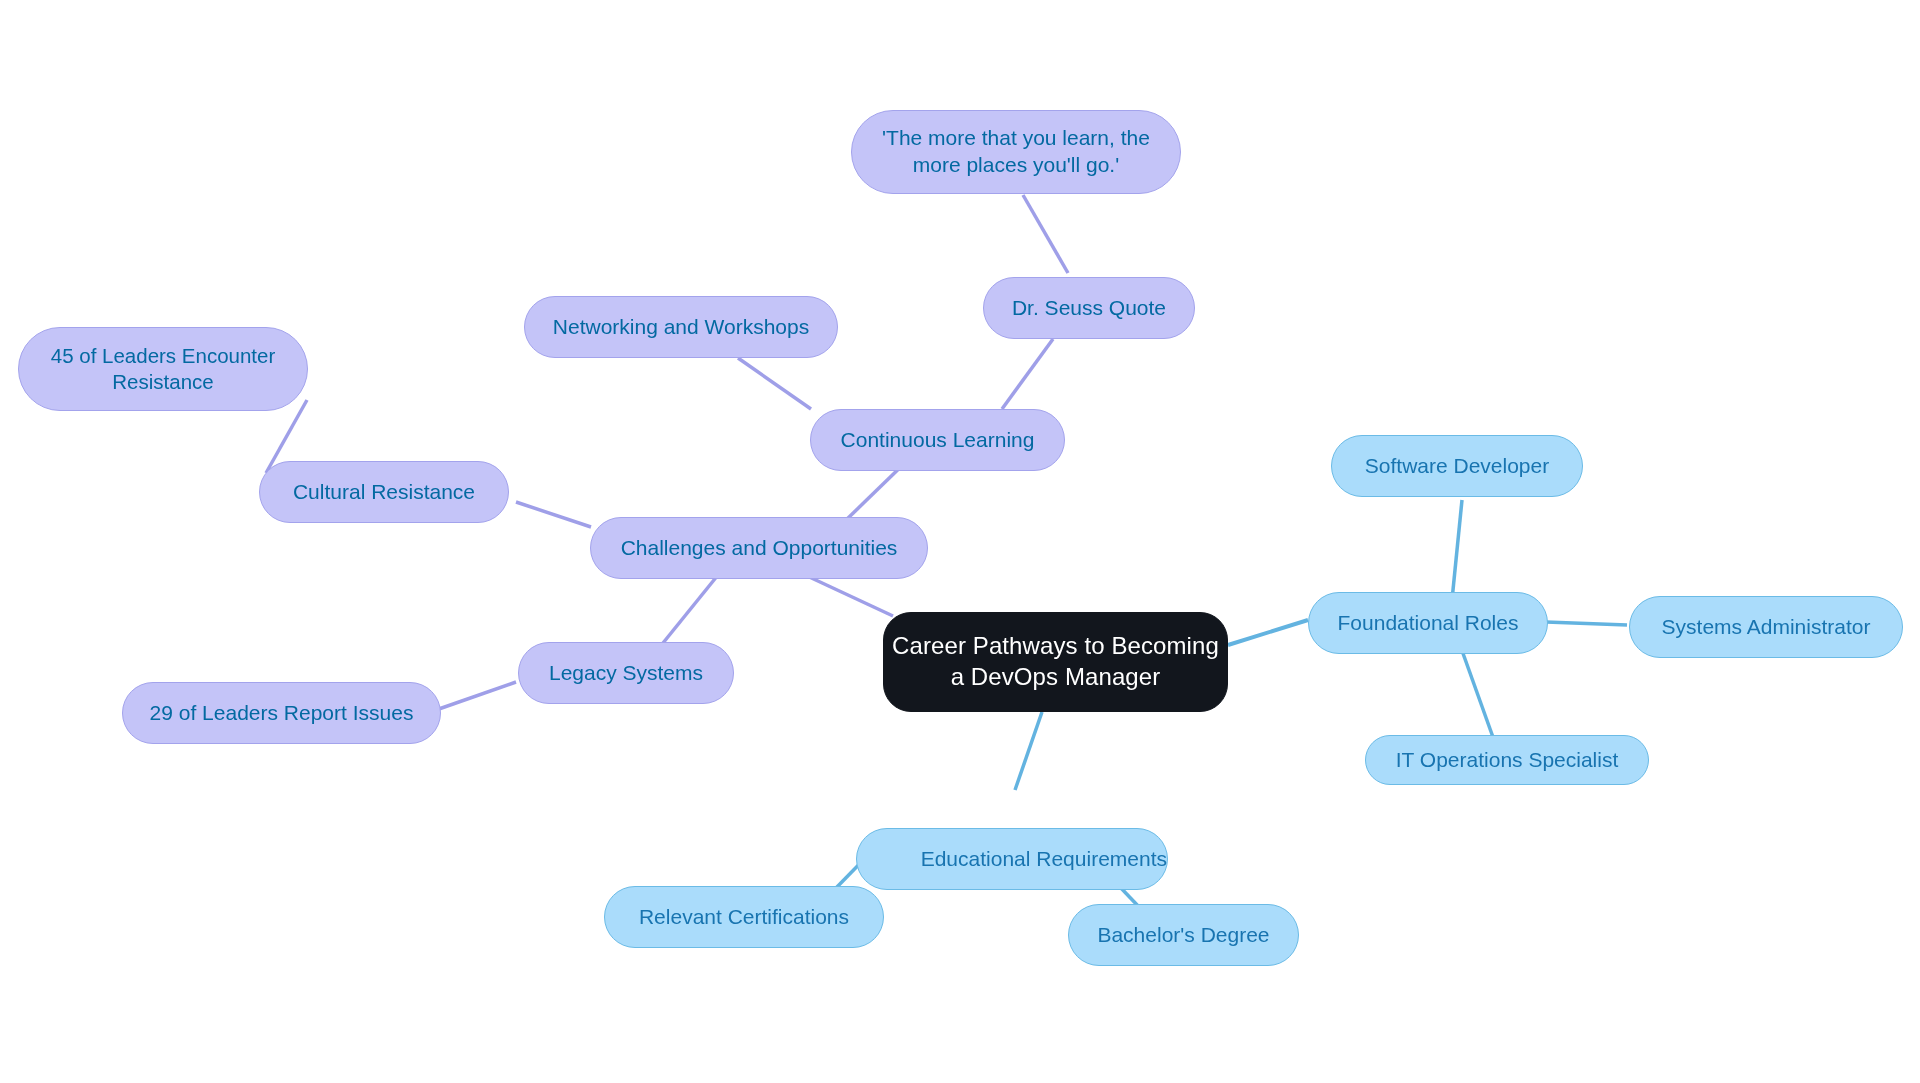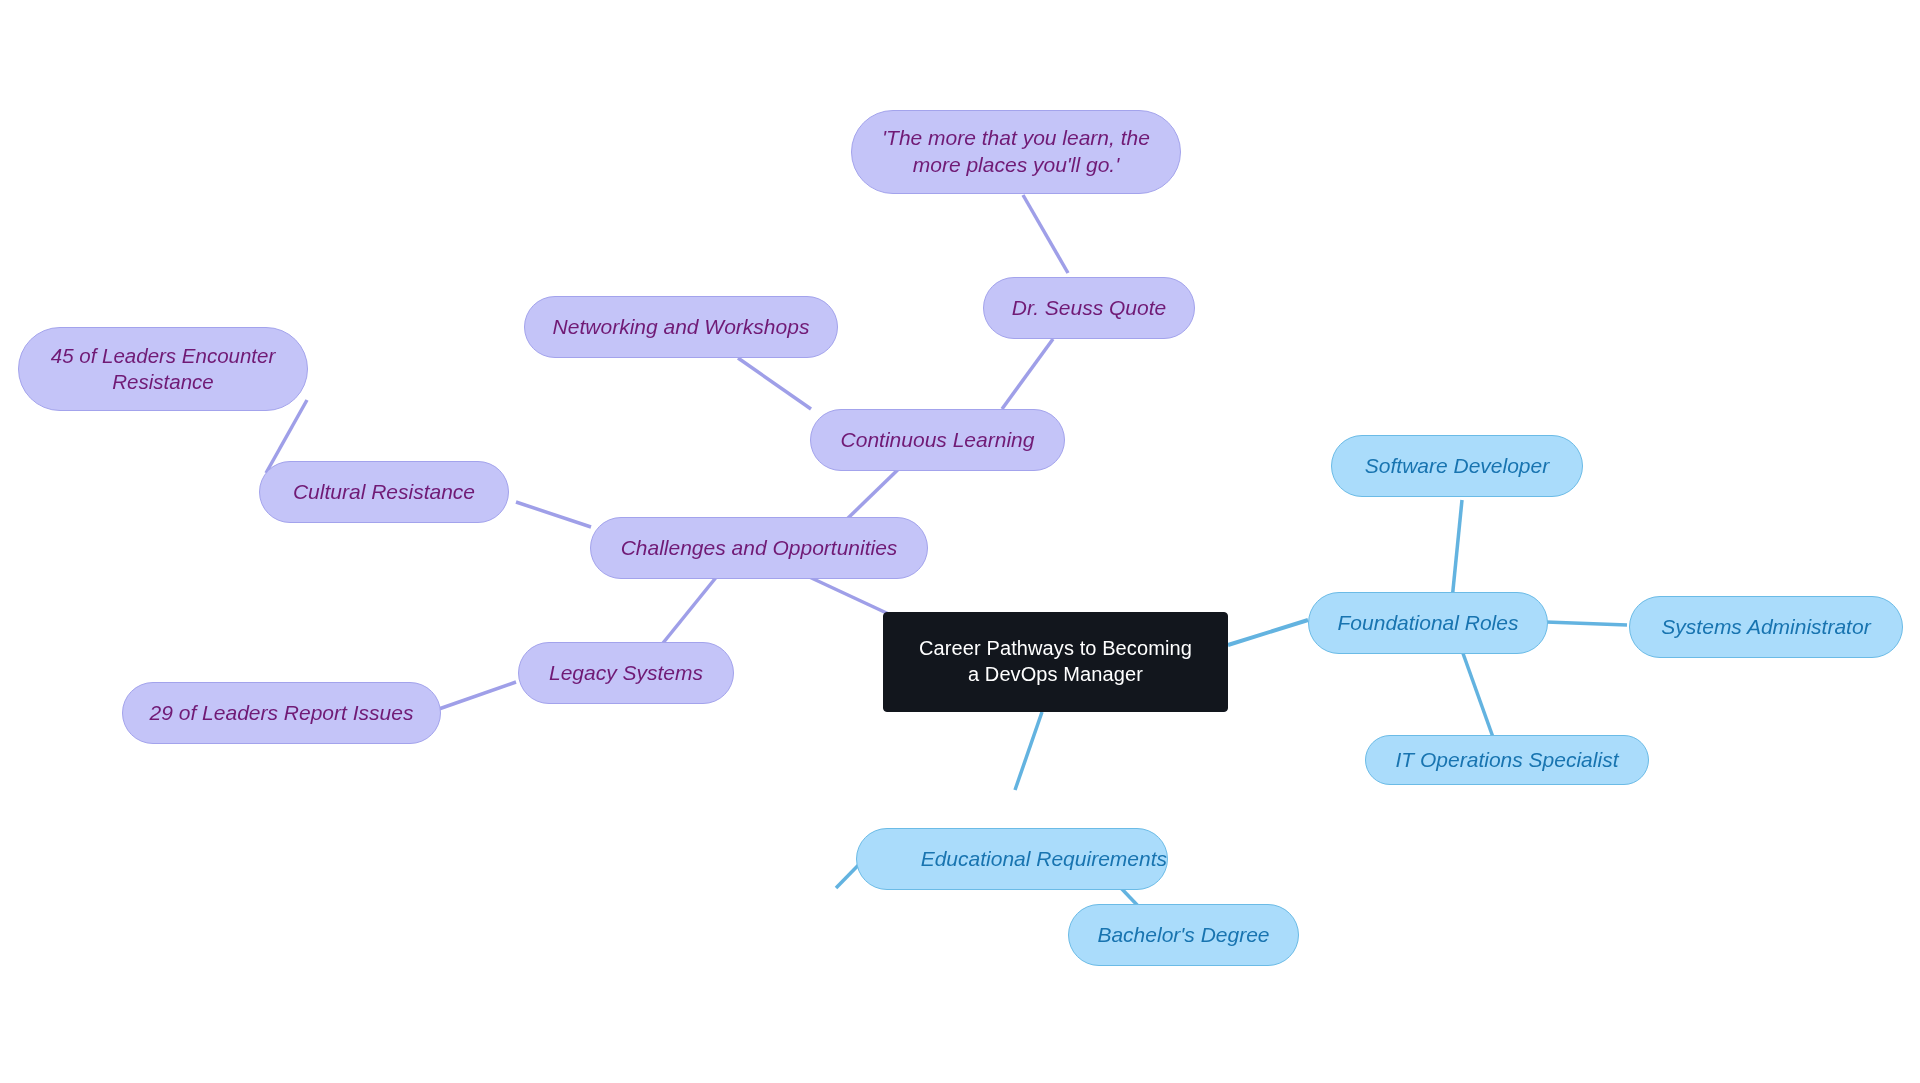--- a/index.html
+++ b/index.html
@@ -32,37 +32,35 @@
     text-align: center;
     border-radius: 999px;
     line-height: 1.28;
     white-space: pre-line;
     z-index: 2;
   }
   .node-root {
     background: #12161d;
     color: #ffffff;
     border: 1px solid #12161d;
-    border-radius: 4px;
-    font-size: 20px;
+    border-radius: 28px;
+    font-size: 24px;
     letter-spacing: 0.1px;
   }
   .node-blue {
     background: #aadcfb;
     color: #1874b0;
     border: 1.6px solid #6bbbe6;
     font-size: 21px;
-    font-style: italic;
   }
   .node-purple {
     background: #c4c4f8;
-    color: #701a75;
+    color: #0369a1;
     border: 1.6px solid #a3a3ec;
     font-size: 21px;
-    font-style: italic;
   }
   .node-purple.small-line {
     font-size: 20.5px;
   }
 </style>
 </head>
 <body>
 
 <div id="canvas">
 
@@ -119,20 +117,23 @@
   </div>
 
   <div class="node node-blue" style="left:1365px; top:735px; width:284px; height:50px;">
     <span>IT Operations Specialist</span>
   </div>
 
   <div class="node node-blue" style="left:856px; top:828px; width:312px; height:62px;justify-content:flex-end;">
     <span>Educational Requirements</span>
   </div>
 
+  <div class="node node-blue" style="left:604px; top:886px; width:280px; height:62px;">
+    <span>Relevant Certifications</span>
+  </div>
 
   <div class="node node-blue" style="left:1068px; top:904px; width:231px; height:62px;">
     <span>Bachelor's Degree</span>
   </div>
 
   <div class="node node-purple" style="left:590px; top:517px; width:338px; height:62px;">
     <span>Challenges and Opportunities</span>
   </div>
 
   <div class="node node-purple" style="left:259px; top:461px; width:250px; height:62px;">

